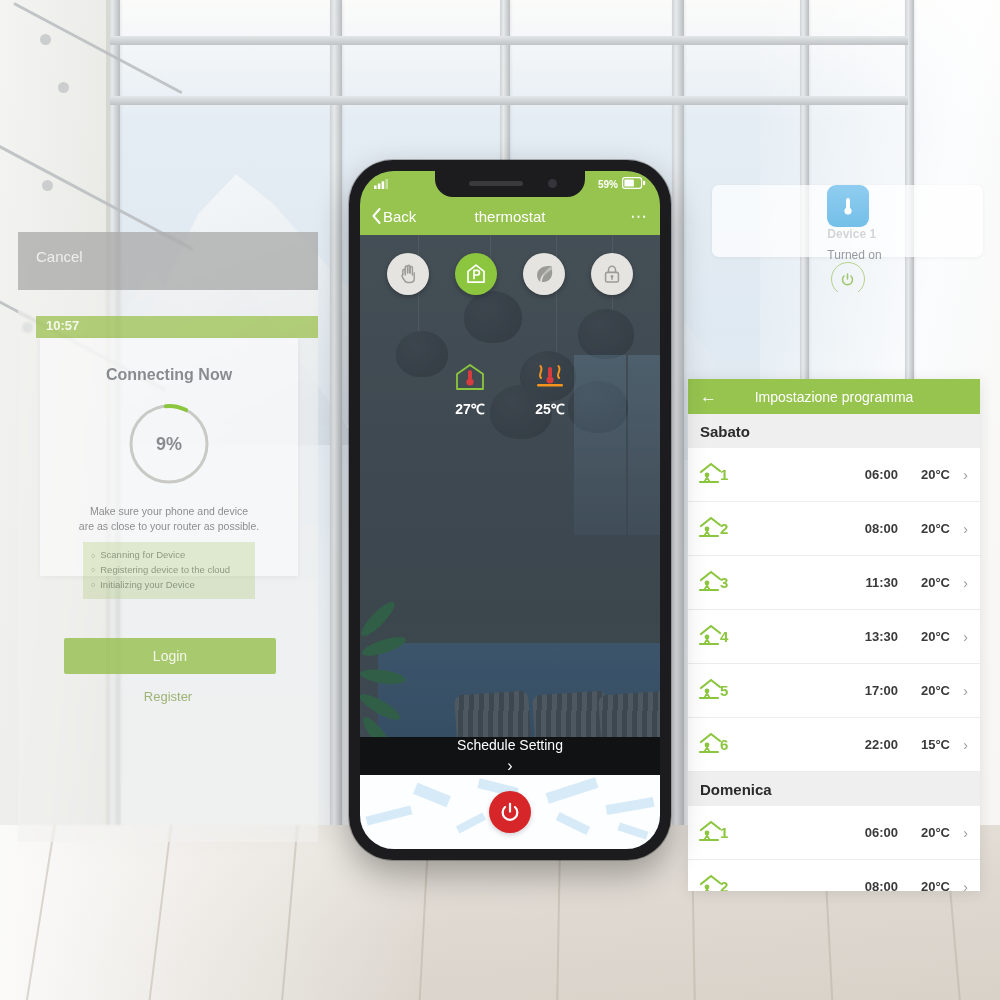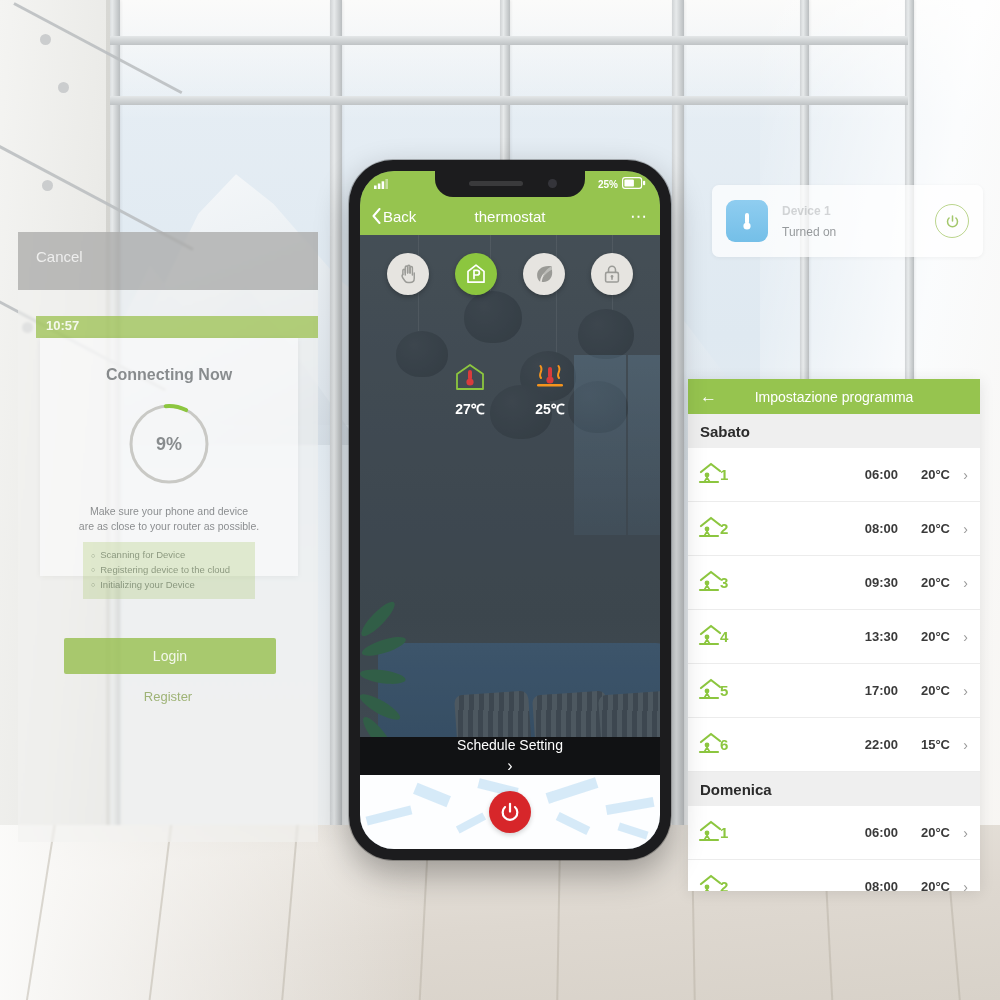--- a/index.html
+++ b/index.html
@@ -183,20 +183,21 @@
   .dp-header {
     height:48px; background: rgba(155,196,82,.72);
     display:flex; align-items:center; justify-content:space-between; padding:0 16px;
   }
   .dp-title { font-size:15px; color: rgba(255,255,255,.45); }
   .dp-plus  { font-size:26px; color: rgba(255,255,255,.88); line-height:1; }
   .dp-card {
     margin:10px 12px 0; height:72px; background: rgba(255,255,255,.72);
     border-radius:7px; display:flex; align-items:center; padding:0 14px;
     box-shadow:0 1px 4px rgba(0,0,0,.05);
+    flex-direction:column;
   }
   .dp-icon {
     width:42px; height:42px; border-radius:9px;
     background: linear-gradient(180deg,#8fcdf0,#74bfe8);
     display:flex; align-items:center; justify-content:center; flex:0 0 auto;
   }
   .dp-texts { margin-left:14px; flex:1; }
   .dp-name { font-size:12px; color:rgba(70,74,78,.22); font-weight:bold; }
   .dp-state{ font-size:12px; color:rgba(70,74,78,.55); margin-top:7px; }
   .dp-power {
@@ -496,21 +497,21 @@
       </div>
       <div class="sched-row">
         <div class="sr-icon"><svg width="40" height="30" viewBox="0 0 40 30" fill="none">
             <path d="M3 14 L13 6 L22 13" stroke="#8cc63f" stroke-width="2.2" stroke-linejoin="round" stroke-linecap="round"></path>
             <path d="M2 24 H20" stroke="#8cc63f" stroke-width="2.2" stroke-linecap="round"></path>
             <circle cx="9" cy="17" r="2.4" fill="#8cc63f"></circle>
             <path d="M9 19.4 L6.5 23.6 M9 19.4 L11.6 23.6" stroke="#8cc63f" stroke-width="1.8" stroke-linecap="round"></path>
             <text x="22" y="22" font-family="Liberation Sans, sans-serif" font-size="15" font-weight="bold" fill="#8cc63f">3</text>
           </svg></div>
         <div class="sr-spacer"></div>
-        <div class="sr-time">09:30</div>
+        <div class="sr-time">11:30</div>
         <div class="sr-temp">20°C</div>
         <div class="sr-chev">›</div>
       </div>
       <div class="sched-row">
         <div class="sr-icon"><svg width="40" height="30" viewBox="0 0 40 30" fill="none">
             <path d="M3 14 L13 6 L22 13" stroke="#8cc63f" stroke-width="2.2" stroke-linejoin="round" stroke-linecap="round"></path>
             <path d="M2 24 H20" stroke="#8cc63f" stroke-width="2.2" stroke-linecap="round"></path>
             <circle cx="9" cy="17" r="2.4" fill="#8cc63f"></circle>
             <path d="M9 19.4 L6.5 23.6 M9 19.4 L11.6 23.6" stroke="#8cc63f" stroke-width="1.8" stroke-linecap="round"></path>
             <text x="22" y="22" font-family="Liberation Sans, sans-serif" font-size="15" font-weight="bold" fill="#8cc63f">4</text>
@@ -587,21 +588,21 @@
     <div class="statusbar">
       <span>
         <svg width="16" height="11" viewBox="0 0 16 11">
           <rect x="0" y="7.5" width="2.6" height="3.5" fill="#fff"></rect>
           <rect x="3.8" y="5.5" width="2.6" height="5.5" fill="#fff"></rect>
           <rect x="7.6" y="3.3" width="2.6" height="7.7" fill="#fff"></rect>
           <rect x="11.4" y="1" width="2.6" height="10" fill="rgba(255,255,255,.45)"></rect>
         </svg>
       </span>
       <span class="sb-right">
-        <span class="sb-pct">25%</span>
+        <span class="sb-pct">59%</span>
         <span>
           <svg width="24" height="12" viewBox="0 0 24 12">
             <rect x="0.6" y="0.6" width="19" height="10.8" rx="2.4" fill="none" stroke="#fff" stroke-width="1.2"></rect>
             <rect x="2.4" y="2.4" width="9.5" height="7.2" rx="1.2" fill="#fff"></rect>
             <rect x="21" y="3.8" width="2.2" height="4.4" rx="1" fill="#fff"></rect>
           </svg>
         </span>
       </span>
     </div>
 

